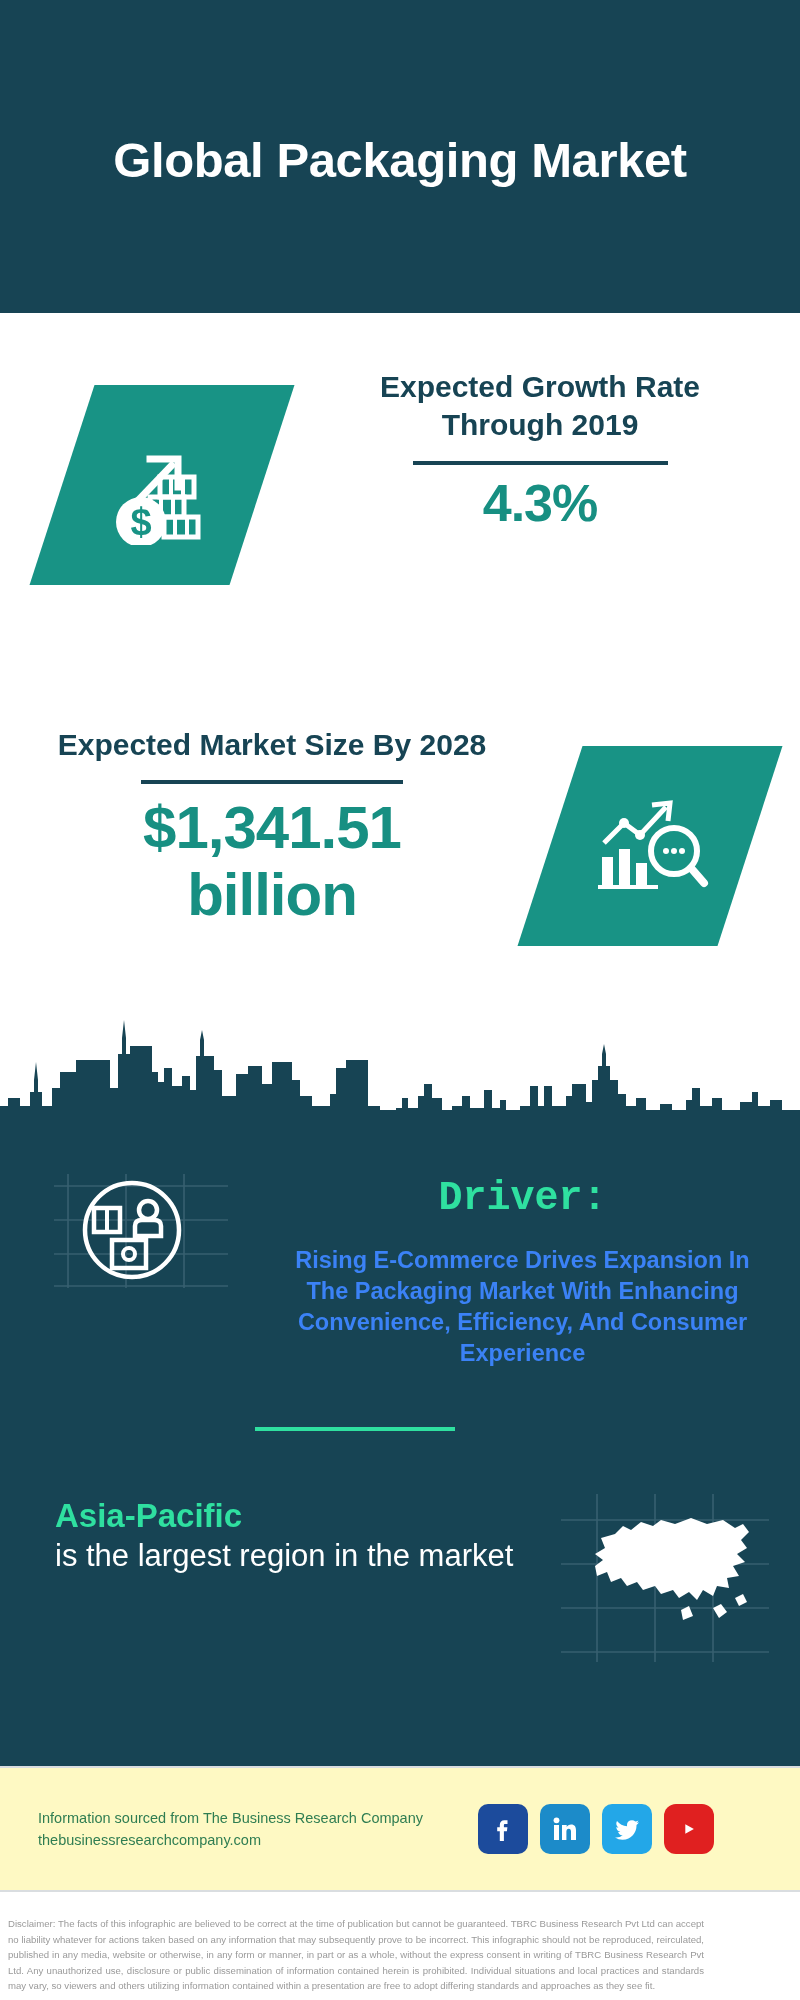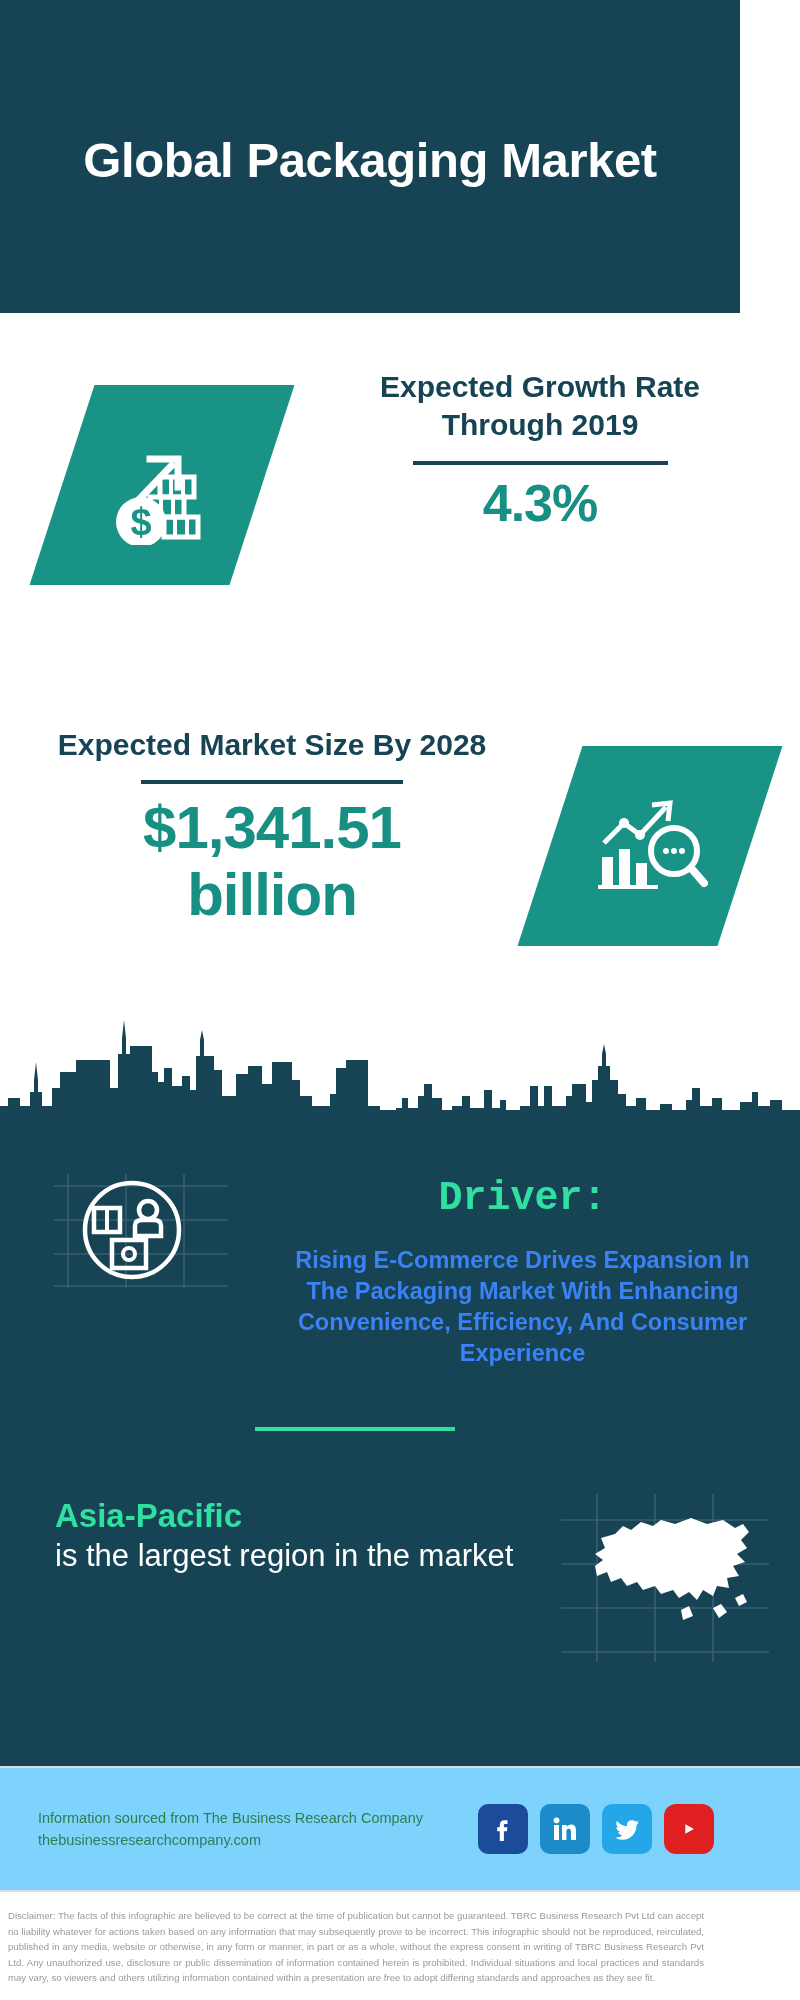--- a/index.html
+++ b/index.html
@@ -17,21 +17,21 @@
     width: 800px;
     height: 2000px;
     overflow: hidden;
     background: #ffffff;
   }
 
   
   .header {
     position: absolute;
     left: 0; top: 0;
-    width: 740px;
+    width: 800px;
     height: 313px;
     background: #16425310;
     background: #174454;
     display: flex;
     align-items: center;
     justify-content: center;
   }
   .header-title {
     color: #ffffff;
     font-size: 49px;
@@ -198,21 +198,21 @@
     width: 215px;
     height: 175px;
   }
 
   
   .footer {
     position: absolute;
     left: 0; top: 1766px;
     width: 800px;
     height: 122px;
-    background: #7dd3fc;
+    background: #fef9c3;
     border-top: 2px solid #d9dde0;
     border-bottom: 2px solid #d9dde0;
     display: flex;
     align-items: center;
   }
   .footer-source {
     margin-left: 38px;
     color: #2f7d52;
     font-size: 14.5px;
     line-height: 1.52;
@@ -236,21 +236,21 @@
   .sc-li { background: #1c8bc9; }
   .sc-tw { background: #23a7e8; }
   .sc-yt { background: #e02020; border-radius: 12px; }
 
   
   .disclaimer {
     position: absolute;
     left: 0;
     top: 1892px;
     width: 712px;
-    padding: 16px 8px 0 8px;
+    padding: 24px 8px 0 8px;
     box-sizing: border-box;
     color: #9a9a9a;
     font-size: 9.6px;
     line-height: 1.62;
     text-align: justify;
   }
 </style>
 </head>
 <body>
 

